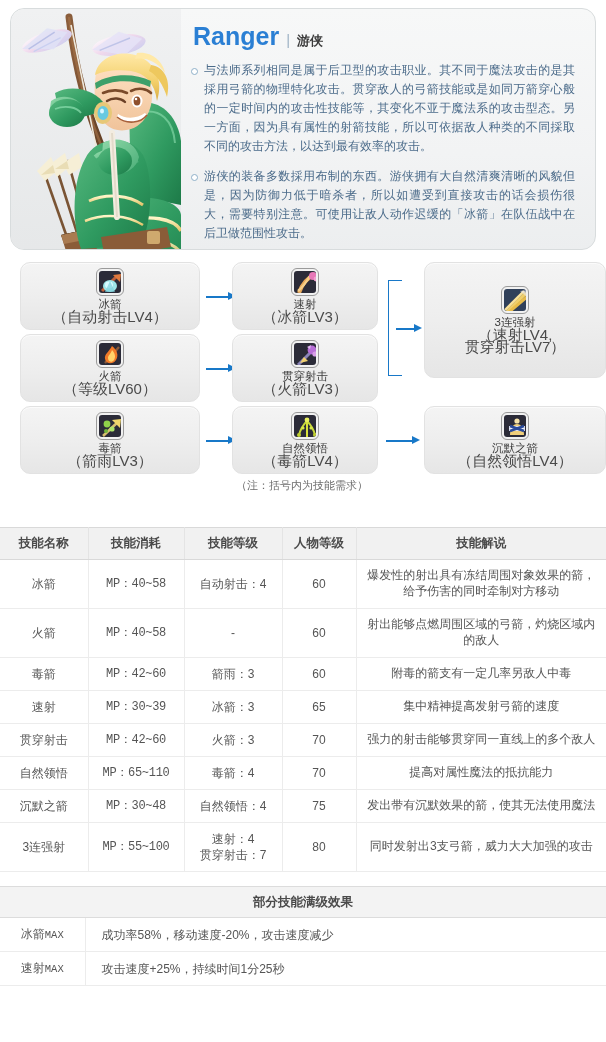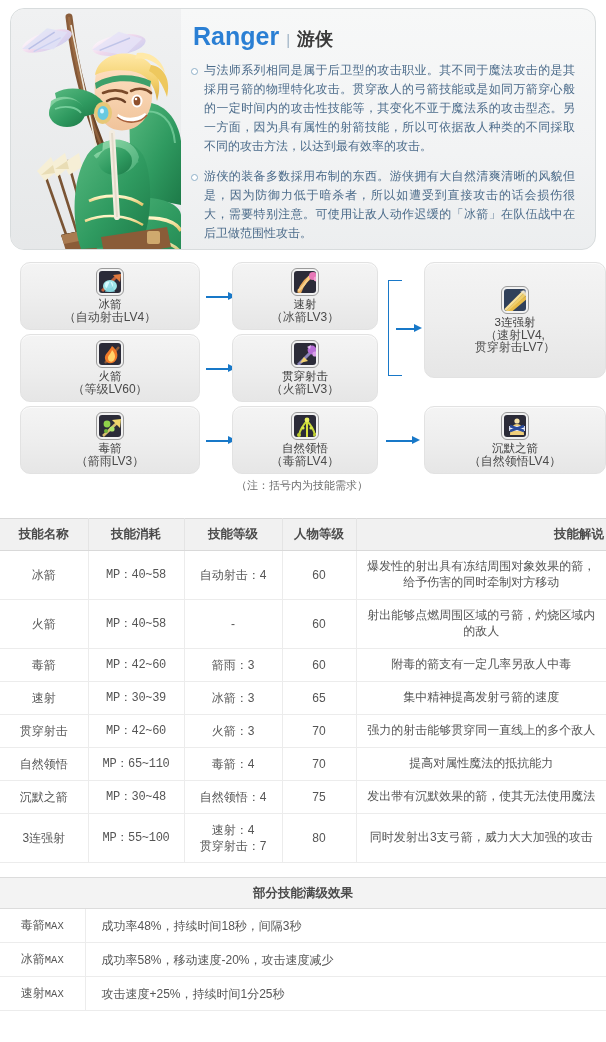--- a/index.html
+++ b/index.html
@@ -43,21 +43,21 @@
   }
   .title-en {
     font-size: 25px;
     font-weight: bold;
     color: #2a7fd4;
     letter-spacing: 0px;
     font-family: "Liberation Sans", sans-serif;
   }
   .title-sep { color: #9fb4c6; font-size: 15px; }
   .title-cn {
-    font-size: 18px;
+    font-size: 13px;
     font-weight: bold;
     color: #3b3b3b;
   }
 
   .bullet-list { margin: 6px 8px 0 0; padding: 0; list-style: none; }
   .bullet-item {
     position: relative;
     padding: 0 6px 0 17px;
     margin-bottom: 11px;
     font-size: 12px;
@@ -103,21 +103,21 @@
     overflow: hidden;
   }
   .node .nm {
     font-size: 11.5px;
     color: #3d3d3d;
     line-height: 13px;
     text-align: center;
     font-weight: 500;
   }
   .node .req {
-    font-size: 12px;
+    font-size: 15px;
     color: #4a4a4a;
     line-height: 12px;
     text-align: left;
   }
   .arrow-h {
     position: absolute;
     height: 9px;
   }
   .arrow-h .shaft {
     position: absolute; left: 0; top: 4px;
@@ -137,33 +137,33 @@
     background: transparent;
   }
   .note {
     position: absolute;
     font-size: 11px;
     color: #6d6d6d;
   }
 
   
   table { border-collapse: collapse; width: 606px; }
-  .skill-table { margin-top: 11px; }
+  .skill-table { margin-top: 20px; }
   .skill-table th {
     background: #f1f1f1;
     border-top: 1px solid #d9d9d9;
     border-bottom: 1px solid #d9d9d9;
     border-right: 1px solid #e4e4e4;
     font-size: 12.5px;
     font-weight: bold;
     color: #4a4a4a;
     padding: 7px 2px;
     text-align: center;
   }
-  .skill-table th:last-child { border-right: none; text-align: right; }
+  .skill-table th:last-child { border-right: none; }
   .skill-table td {
     border-bottom: 1px solid #ececec;
     border-right: 1px solid #ececec;
     font-size: 12px;
     color: #555;
     padding: 8px 4px;
     text-align: center;
     line-height: 16px;
   }
   .skill-table td:last-child { border-right: none; }
@@ -583,24 +583,20 @@
     </tr>
   </tbody>
 </table>
 
 <table class="max-table">
   <tbody>
     <tr>
       <td class="cap" colspan="2">部分技能满级效果</td>
     </tr>
     <tr>
-      <td class="k"><span>毒箭</span><span class="sfx">MAX</span></td>
-      <td class="v">成功率48%，持续时间18秒，间隔3秒</td>
-    </tr>
-    <tr>
       <td class="k"><span>冰箭</span><span class="sfx">MAX</span></td>
       <td class="v">成功率58%，移动速度-20%，攻击速度减少</td>
     </tr>
     <tr>
       <td class="k"><span>速射</span><span class="sfx">MAX</span></td>
       <td class="v">攻击速度+25%，持续时间1分25秒</td>
     </tr>
 
   </tbody>
 </table>

